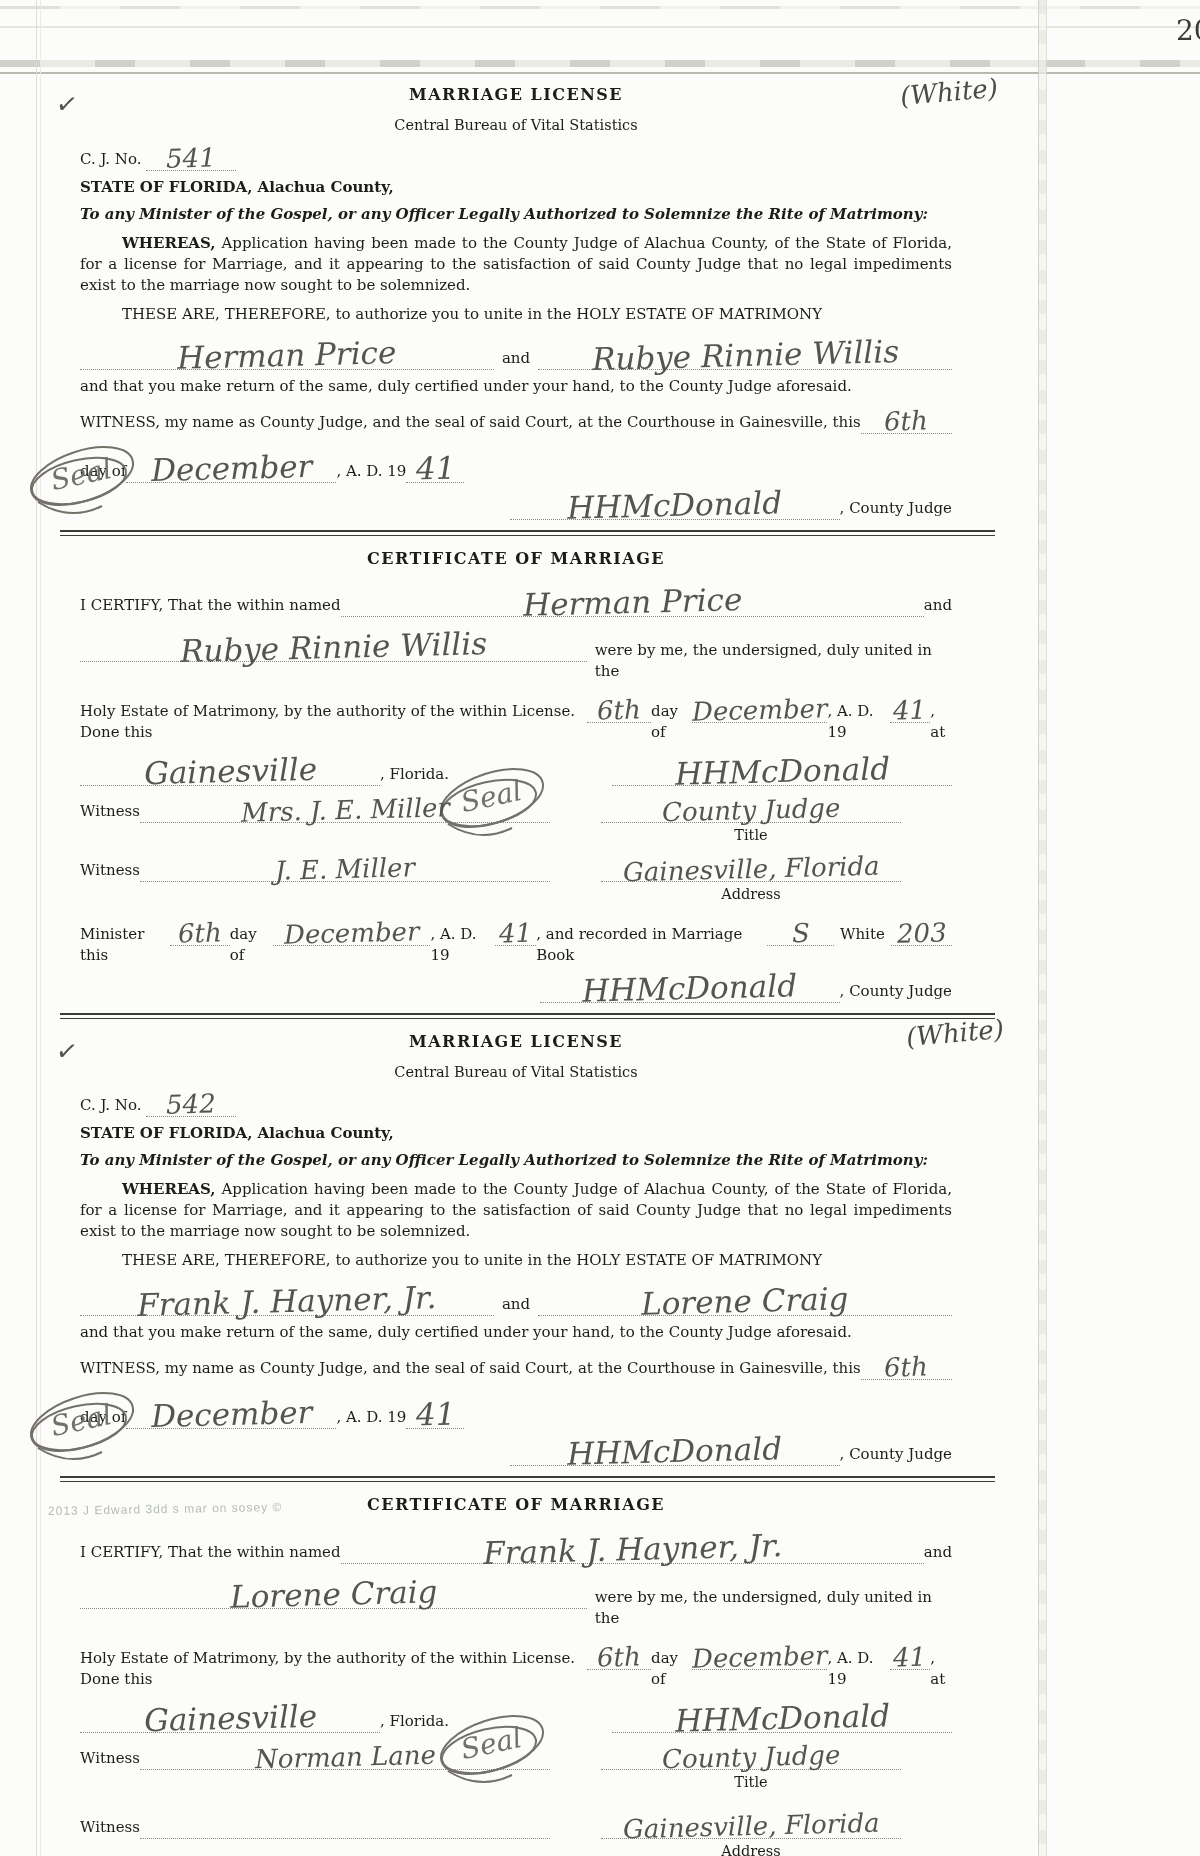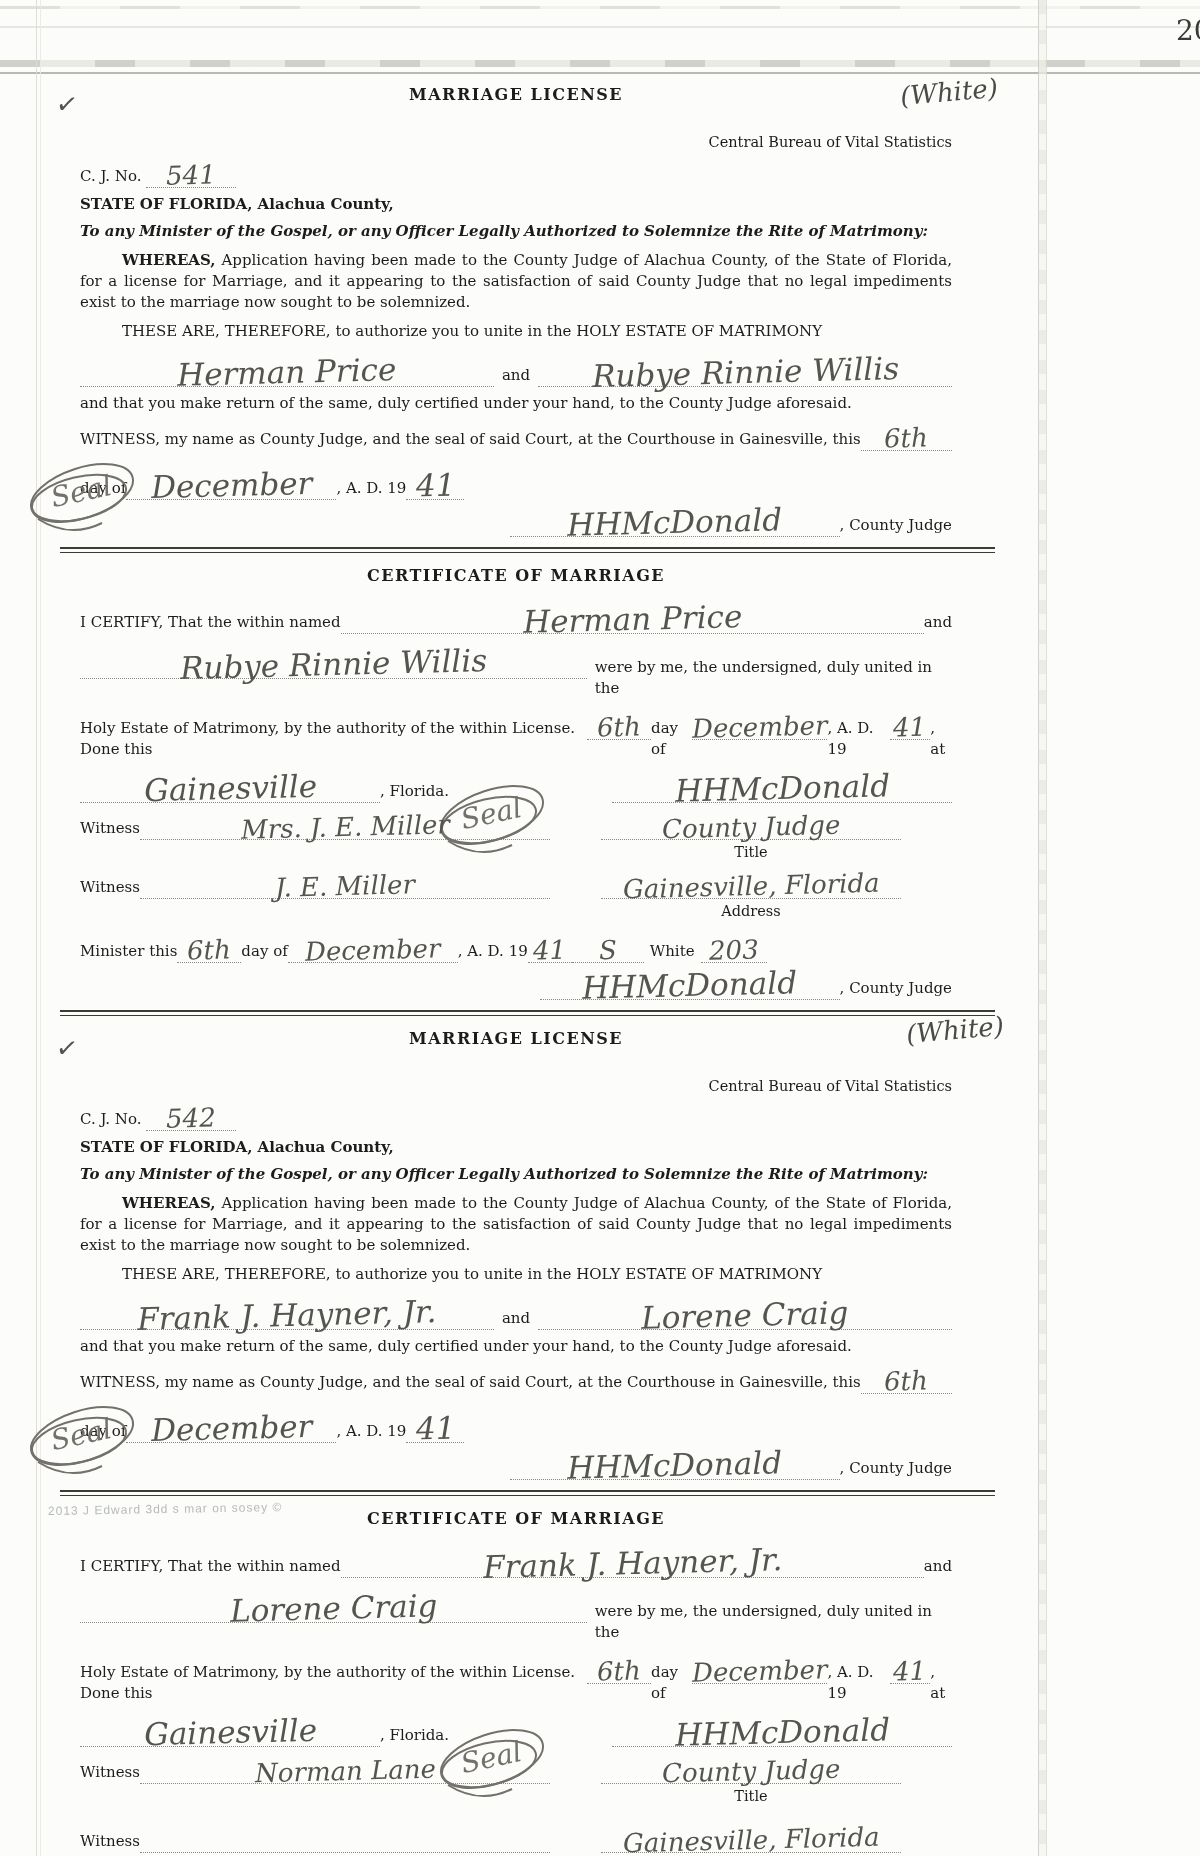--- a/index.html
+++ b/index.html
@@ -17,21 +17,21 @@
   .streak.s4{top:72px;height:2px;background:#a8a8a0;opacity:.8}
   .edge-r{position:absolute;left:1038px;top:0;height:100%;width:7px;border-left:1px solid #c9c9c2;border-right:1px solid #dadad2;background:repeating-linear-gradient(#e9e9e2 0 14px,#f7f7f1 14px 30px);opacity:.8}
   .edge-l{position:absolute;left:36px;top:0;height:100%;width:3px;border-left:1px solid #dddbd3;border-right:1px solid #eceae2;opacity:.9}
   .pageno{position:absolute;top:14px;left:1176px;font-size:28px;color:#3a3a36}
   .watermark{position:absolute;left:48px;top:1502px;font-family:"Liberation Sans",sans-serif;font-size:12px;color:#b5bcb4;transform:rotate(-1deg);letter-spacing:1px}
 
   .doc{position:absolute;left:80px;top:84px;width:872px;font-size:15px;line-height:1.4}
 
   .sec{position:relative}
   .title{text-align:center;font-weight:bold;font-size:16px;letter-spacing:1.5px}
-  .subtitle{text-align:right;font-size:14.5px;margin-top:26px}
+  .subtitle{text-align:center;font-size:14.5px;margin-top:9px}
   .check{position:absolute;left:-24px;top:2px;font-size:26px;color:#55534d;transform:rotate(8deg)}
   .white-note{position:absolute;right:-46px;top:-10px;font-style:italic;font-size:26px;color:#4c4a45;transform:rotate(-5deg);white-space:nowrap}
   .white-note.w2{right:-52px;top:-16px}
 
   .row{margin-top:6px}
   .para{margin-top:8px;text-align:justify}
   .para .ind{display:inline-block;width:42px}
   .bold{font-weight:bold}
   .it{font-style:italic;font-weight:bold}
 
@@ -175,20 +175,21 @@
         <div class="sub">Address</div>
       </span>
     </div>
     <div class="flexrow" style="margin-top:12px">
       <span>Minister this</span>
       <span class="bl" style="width:64px"><span class="hw md tilt">6th</span></span>
       <span>day of</span>
       <span class="bl" style="width:170px"><span class="hw md tilt">December</span></span>
       <span>, A. D. 19</span>
       <span class="bl" style="width:44px"><span class="hw md tilt">41</span></span>
+      <span>, and recorded in Marriage Book</span>
       <span class="bl" style="width:72px"><span class="hw md tilt">S</span></span>
       <span style="padding:0 6px">White</span>
       <span class="bl" style="width:66px"><span class="hw md tilt">203</span></span>
     </div>
     <div class="sigrow">
       <span class="bl" style="width:300px"><span class="hw lg tilt">HHMcDonald</span></span>
       <span>, County Judge</span>
     </div>
   </div>
 

